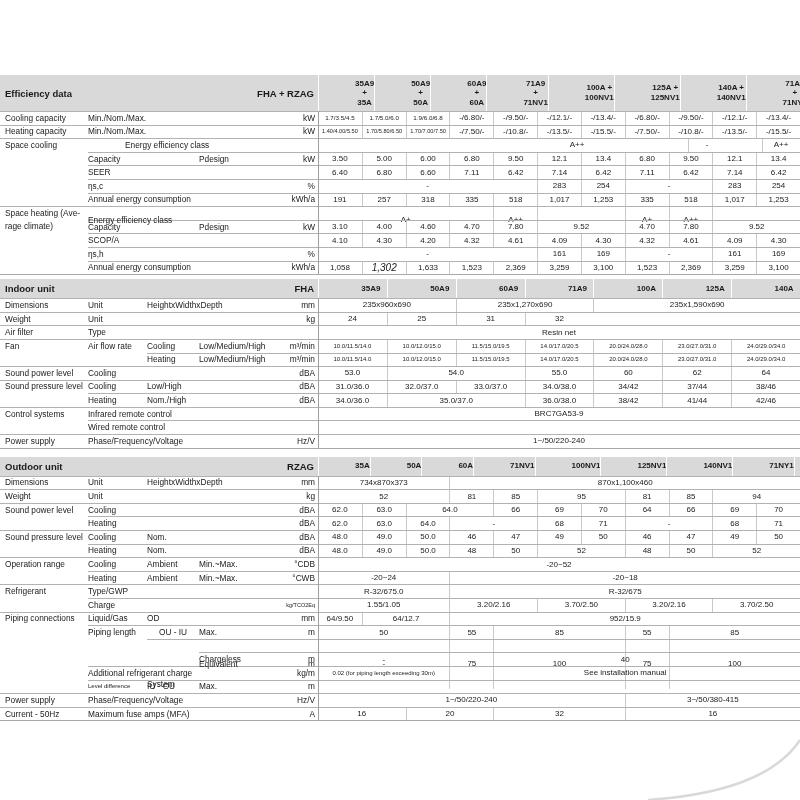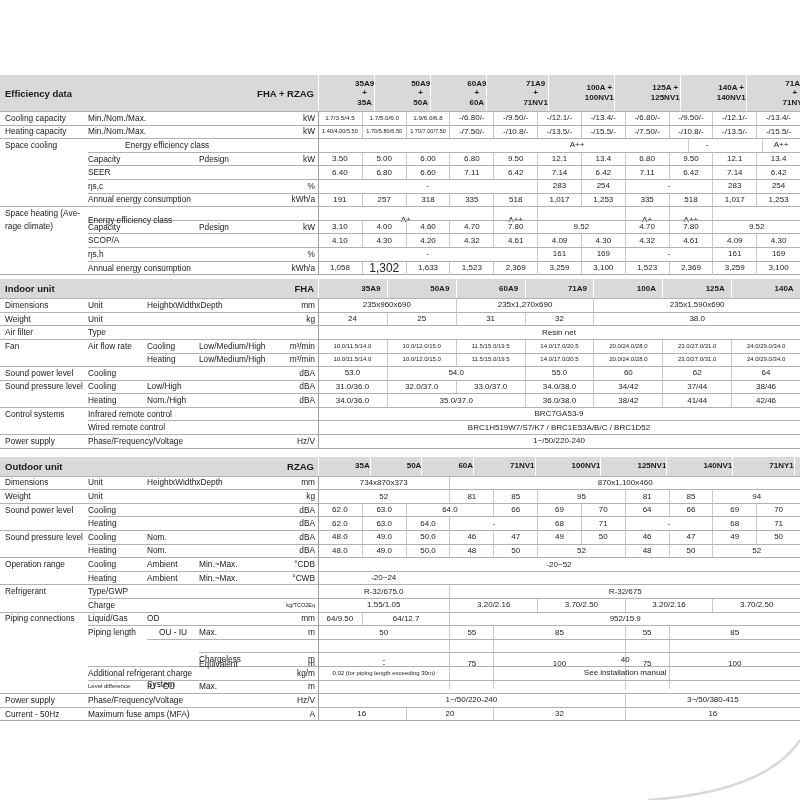--- a/index.html
+++ b/index.html
@@ -227,21 +227,21 @@
         <div class="val" style="grid-column: 13 / span 2; font-size: 8px;">-</div>
         <div class="val" style="grid-column: 15 / span 1; font-size: 8px;">161</div>
         <div class="val" style="grid-column: 16 / span 1; font-size: 8px;">169</div>
       </div>
       <div class="row" style="grid-template-columns: 88px 59px 52px 73px 46px repeat(11, 1fr);">
         <div class="topline" style="left: 88px;"></div>
         <div class="vsep"></div>
         <div class="lab s2" style="grid-column: 2;">Annual energy consumption</div>
         <div class="unit">kWh/a</div>
         <div class="val first" style="grid-column: 6 / span 1; font-size: 8px;">1,058</div>
-        <div class="val" style="grid-column: 7 / span 1; font-size: 12px;">1,302</div>
+        <div class="val" style="grid-column: 7 / span 1; font-size: 10px; font-style: italic;">1,302</div>
         <div class="val" style="grid-column: 8 / span 1; font-size: 8px;">1,633</div>
         <div class="val" style="grid-column: 9 / span 1; font-size: 8px;">1,523</div>
         <div class="val" style="grid-column: 10 / span 1; font-size: 8px;">2,369</div>
         <div class="val" style="grid-column: 11 / span 1; font-size: 8px;">3,259</div>
         <div class="val" style="grid-column: 12 / span 1; font-size: 8px;">3,100</div>
         <div class="val" style="grid-column: 13 / span 1; font-size: 8px;">1,523</div>
         <div class="val" style="grid-column: 14 / span 1; font-size: 8px;">2,369</div>
         <div class="val" style="grid-column: 15 / span 1; font-size: 8px;">3,259</div>
         <div class="val" style="grid-column: 16 / span 1; font-size: 8px;">3,100</div>
       </div>
@@ -272,21 +272,20 @@
       <div class="row" style="grid-template-columns: 88px 59px 52px 73px 46px repeat(7, 1fr);">
         <div class="topline" style="left: 0px;"></div>
         <div class="vsep"></div>
         <div class="lab s1" style="grid-column: 1;">Weight</div>
         <div class="lab s2" style="grid-column: 2;">Unit</div>
         <div class="unit">kg</div>
         <div class="val first" style="grid-column: 6 / span 1; font-size: 8px;">24</div>
         <div class="val" style="grid-column: 7 / span 1; font-size: 8px;">25</div>
         <div class="val" style="grid-column: 8 / span 1; font-size: 8px;">31</div>
         <div class="val" style="grid-column: 9 / span 1; font-size: 8px;">32</div>
-        <div class="val" style="grid-column: 10 / span 3; font-size: 8px;">38.0</div>
       </div>
       <div class="row" style="grid-template-columns: 88px 59px 52px 73px 46px repeat(7, 1fr);">
         <div class="topline" style="left: 0px;"></div>
         <div class="vsep"></div>
         <div class="lab s1" style="grid-column: 1;">Air filter</div>
         <div class="lab s2" style="grid-column: 2;">Type</div>
         <div class="val first" style="grid-column: 6 / span 7; font-size: 8px;">Resin net</div>
       </div>
       <div class="row" style="grid-template-columns: 88px 59px 52px 73px 46px repeat(7, 1fr);">
         <div class="topline" style="left: 0px;"></div>
@@ -363,21 +362,20 @@
         <div class="topline" style="left: 0px;"></div>
         <div class="vsep"></div>
         <div class="lab s1" style="grid-column: 1;">Control systems</div>
         <div class="lab s2" style="grid-column: 2;">Infrared remote control</div>
         <div class="val first" style="grid-column: 6 / span 7; font-size: 8px;">BRC7GA53-9</div>
       </div>
       <div class="row" style="grid-template-columns: 88px 59px 52px 73px 46px repeat(7, 1fr);">
         <div class="topline" style="left: 88px;"></div>
         <div class="vsep"></div>
         <div class="lab s2" style="grid-column: 2;">Wired remote control</div>
-        <div class="val first" style="grid-column: 6 / span 7; font-size: 8px;">BRC1H519W7/S7/K7 / BRC1E53A/B/C / BRC1D52</div>
       </div>
       <div class="row" style="grid-template-columns: 88px 59px 52px 73px 46px repeat(7, 1fr);">
         <div class="topline" style="left: 0px;"></div>
         <div class="vsep"></div>
         <div class="lab s1" style="grid-column: 1;">Power supply</div>
         <div class="lab s2" style="grid-column: 2;">Phase/Frequency/Voltage</div>
         <div class="unit">Hz/V</div>
         <div class="val first" style="grid-column: 6 / span 7; font-size: 8px;">1~/50/220-240</div>
       </div>
     </div>
@@ -499,20 +497,21 @@
         <div class="val first" style="grid-column: 6 / span 11; font-size: 8px;">-20~52</div>
       </div>
       <div class="row" style="grid-template-columns: 88px 59px 52px 73px 46px repeat(11, 1fr);">
         <div class="topline" style="left: 88px;"></div>
         <div class="vsep"></div>
         <div class="lab s2" style="grid-column: 2;">Heating</div>
         <div class="lab s3" style="grid-column: 3;">Ambient</div>
         <div class="lab s4" style="grid-column: 4;">Min.~Max.</div>
         <div class="unit">°CWB</div>
         <div class="val first" style="grid-column: 6 / span 3; font-size: 8px;">-20~24</div>
+        <div class="val" style="grid-column: 9 / span 8; font-size: 8px;">-20~18</div>
       </div>
       <div class="row" style="grid-template-columns: 88px 59px 52px 73px 46px repeat(11, 1fr);">
         <div class="topline" style="left: 0px;"></div>
         <div class="vsep"></div>
         <div class="lab s1" style="grid-column: 1;">Refrigerant</div>
         <div class="lab s2" style="grid-column: 2;">Type/GWP</div>
         <div class="val first" style="grid-column: 6 / span 3; font-size: 8px;">R-32/675.0</div>
         <div class="val" style="grid-column: 9 / span 8; font-size: 8px;">R-32/675</div>
       </div>
       <div class="row" style="grid-template-columns: 88px 59px 52px 73px 46px repeat(11, 1fr);">

